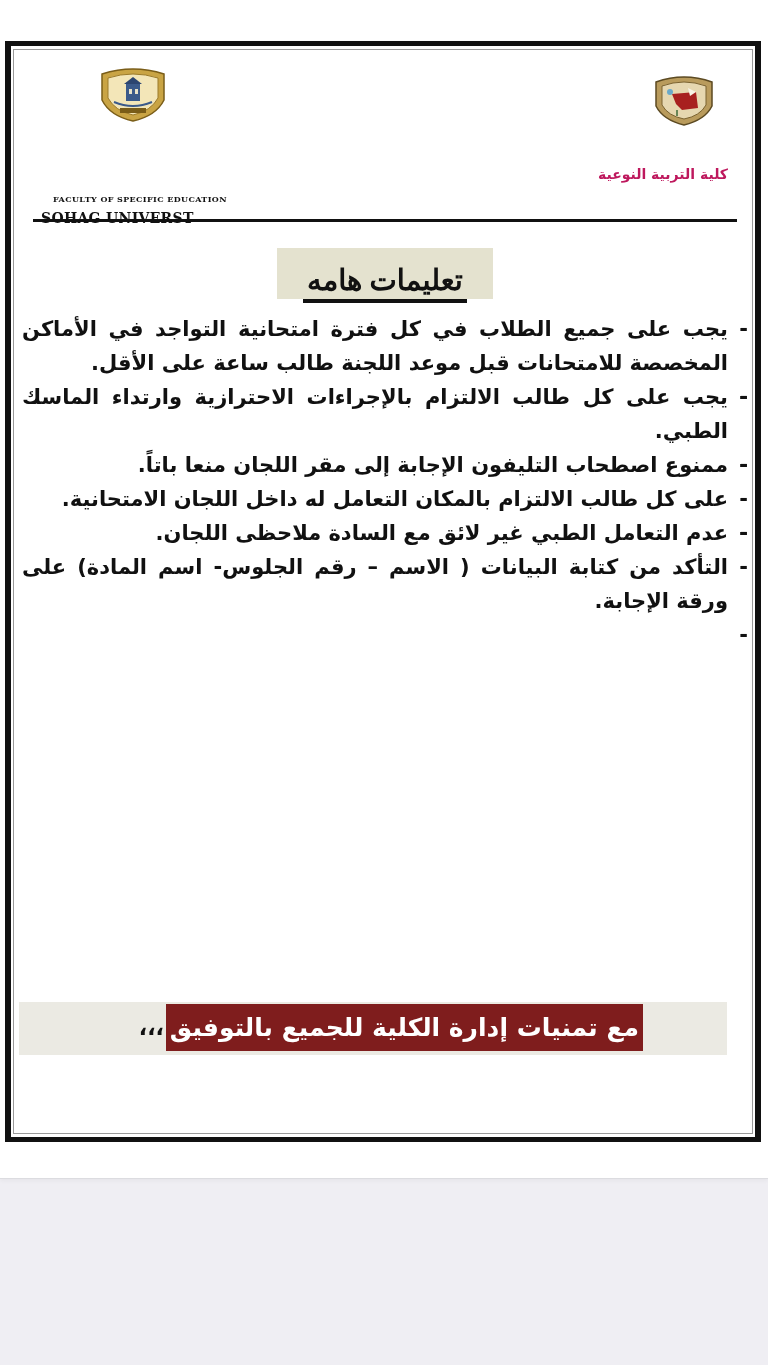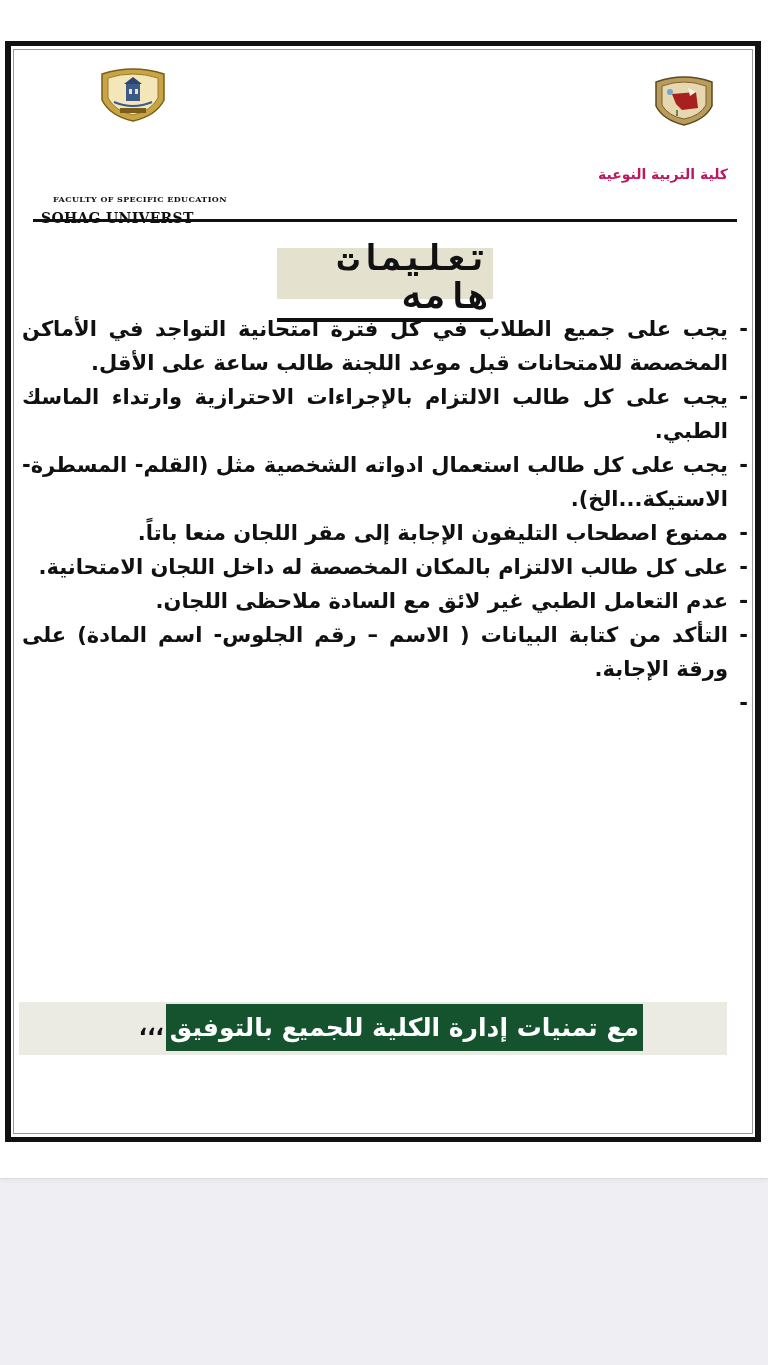--- a/index.html
+++ b/index.html
@@ -52,22 +52,22 @@
       position:absolute; left:33px; top:219px; width:704px; height:3px;
       background:#111;
     }
     .title-box {
       position:absolute; left:277px; top:248px; width:216px; height:51px;
       background:#e4e2cf;
       display:flex; align-items:center; justify-content:center;
     }
     .title-text {
       direction:rtl;
-      font-family:Liberation Mono, monospace; font-weight:bold;
-      font-size:36px; color:#111;
+      font-family:Liberation Serif, serif; font-weight:bold;
+      font-size:29px; color:#111;
       border-bottom:4px solid #111;
       line-height:38px;
       padding:0 4px;
       margin-top:16px;
     }
     .instructions {
       position:absolute; left:22px; top:312px; width:728px;
       direction:rtl; text-align:justify;
       margin:0; padding:0; list-style:none;
     }
@@ -82,21 +82,21 @@
     }
     .closing-band {
       position:absolute; left:19px; top:1002px; width:708px; height:53px;
       background:#ebeae3;
     }
     .closing-inner {
       position:absolute; right:84px; top:0; height:51px;
       display:flex; align-items:center; direction:rtl;
     }
     .closing-highlight {
-      background:#14532d; color:#fff;
+      background:#7f1d1d; color:#fff;
       font-family:"DejaVu Sans", sans-serif; font-weight:bold;
       font-size:25px; line-height:47px; padding:0 4px;
       margin-top:0;
     }
     .closing-commas {
       color:#111; font-weight:bold; font-size:22px; padding-right:2px;
       font-family:"DejaVu Sans", sans-serif;
     }
   </style>
 </head>
@@ -136,23 +136,23 @@
 <div class="header-rule"></div>
 
 <div class="title-box">
   <span class="title-text">تعليمات هامه</span>
 </div>
 
 <ul class="instructions">
   <li><span class="dash">-</span><span>يجب على جميع الطلاب في كل فترة امتحانية التواجد في الأماكن المخصصة للامتحانات قبل موعد اللجنة طالب ساعة على الأقل.</span></li>
   <li><span class="dash">-</span></li>
   <li><span class="dash">-</span><span>يجب على كل طالب الالتزام بالإجراءات الاحترازية وارتداء الماسك الطبي.</span></li>
-  <li><span class="dash">-</span><span>يجب على كل طالب استعمال ادواته الشخصية مثل (القلم- المسطرة- الاستيكة...الخ).</span></li>
+  <li><span class="dash">-</span></li>
   <li><span class="dash">-</span><span>ممنوع اصطحاب التليفون الإجابة إلى مقر اللجان منعا باتاً.</span></li>
-  <li><span class="dash">-</span><span>على كل طالب الالتزام بالمكان المخصصة له داخل اللجان الامتحانية.</span></li>
+  <li><span class="dash">-</span><span>على كل طالب الالتزام بالمكان التعامل له داخل اللجان الامتحانية.</span></li>
   <li><span class="dash">-</span></li>
   <li><span class="dash">-</span><span>عدم التعامل الطبي غير لائق مع السادة ملاحظى اللجان.</span></li>
   <li><span class="dash">-</span><span>التأكد من كتابة البيانات ( الاسم – رقم الجلوس- اسم المادة) على ورقة الإجابة.</span></li>
   <li><span class="dash">-</span></li>
 </ul>
 
 <div class="closing-band">
   <div class="closing-inner">
     <span class="closing-highlight">مع تمنيات إدارة الكلية للجميع بالتوفيق</span>
     <span class="closing-commas">،،،</span>

